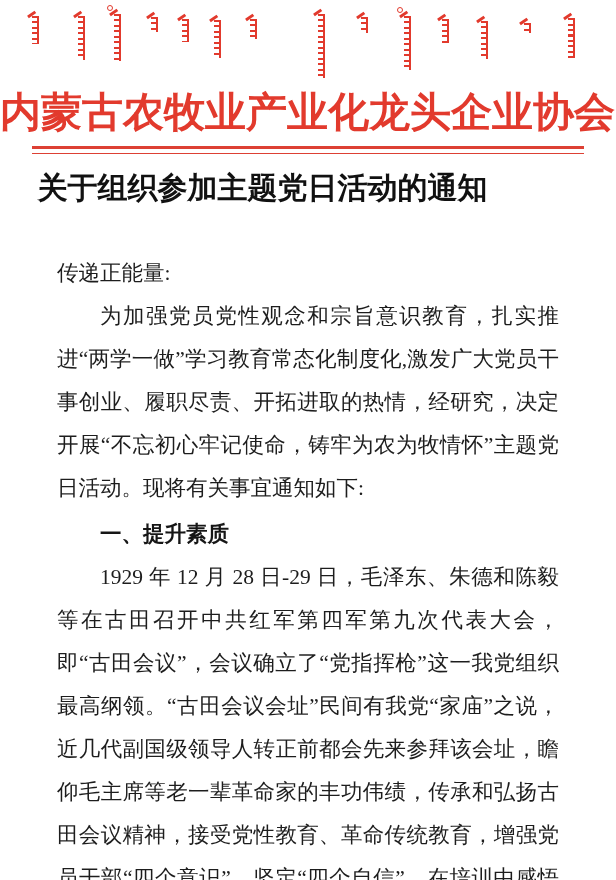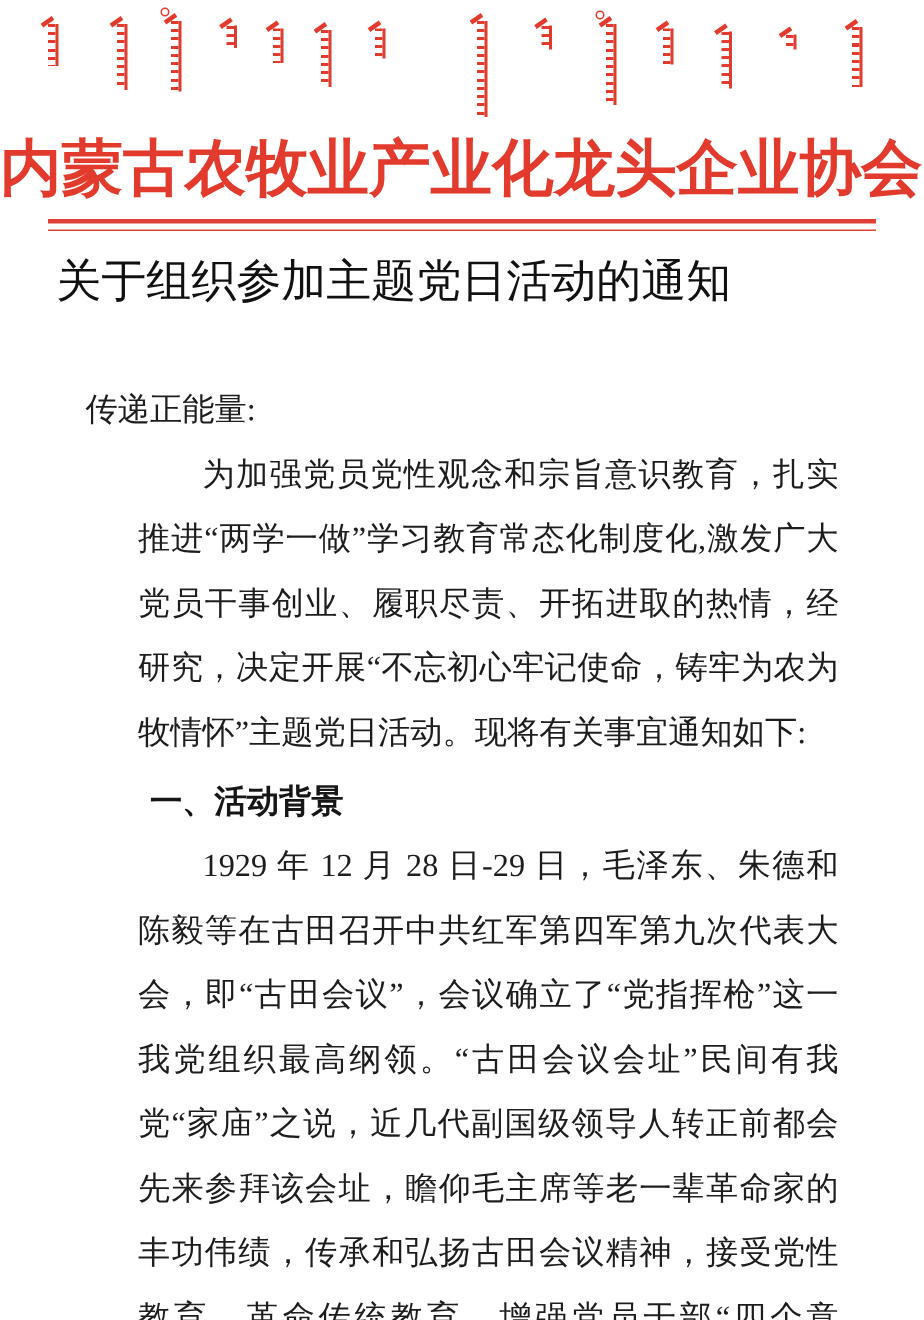--- a/index.html
+++ b/index.html
@@ -59,34 +59,34 @@
     position:absolute;left:32px;top:146px;width:552px;height:8px;
     border-top:3px solid #dd4034;
     border-bottom:1.5px solid #dd4034;
   }
 
   
   .notice-title{
     position:absolute;left:0;top:167px;width:525px;
     text-align:center;
     font-size:30px;line-height:42px;
-    font-weight:normal;
+    font-weight:bold;
     color:#111111;
     white-space:nowrap;
   }
 
   
   .doc-body{
     position:absolute;left:57px;top:252px;width:502px;
     font-size:21.5px;line-height:43px;
     text-align:justify;
     color:var(--ink);
   }
   .salutation{text-align:left;}
-  .para{text-indent:2em;margin-left:35px;}
+  .para{text-indent:2em;}
   .h2{
     font-family:"Liberation Sans","DejaVu Sans",sans-serif;
     font-weight:bold;
     text-indent:2em;
     text-align:left;
     margin-top:3px;
     color:#161616;
   }
 </style>
 </head>
@@ -113,18 +113,18 @@
 
   <div class="org-name">内蒙古农牧业产业化龙头企业协会</div>
 
   <div class="rule"></div>
 
   <div class="notice-title">关于组织参加主题党日活动的通知</div>
 
   <div class="doc-body">
     <div class="salutation">传递正能量:</div>
     <div class="para">为加强党员党性观念和宗旨意识教育，扎实推进“两学一做”学习教育常态化制度化,激发广大党员干事创业、履职尽责、开拓进取的热情，经研究，决定开展“不忘初心牢记使命，铸牢为农为牧情怀”主题党日活动。现将有关事宜通知如下:</div>
-    <div class="h2">一、活动背景</div>
+    <div class="h2">一、提升素质</div>
     <div class="para">1929 年 12 月 28 日-29 日，毛泽东、朱德和陈毅等在古田召开中共红军第四军第九次代表大会，即“古田会议”，会议确立了“党指挥枪”这一我党组织最高纲领。“古田会议会址”民间有我党“家庙”之说，近几代副国级领导人转正前都会先来参拜该会址，瞻仰毛主席等老一辈革命家的丰功伟绩，传承和弘扬古田会议精神，接受党性教育、革命传统教育，增强党员干部“四个意识”、坚定“四个自信”，在培训中感悟历史、升华境界、提升素质、传递正能量。</div>
 
   </div>
 
 </div>
 
 </body></html>

